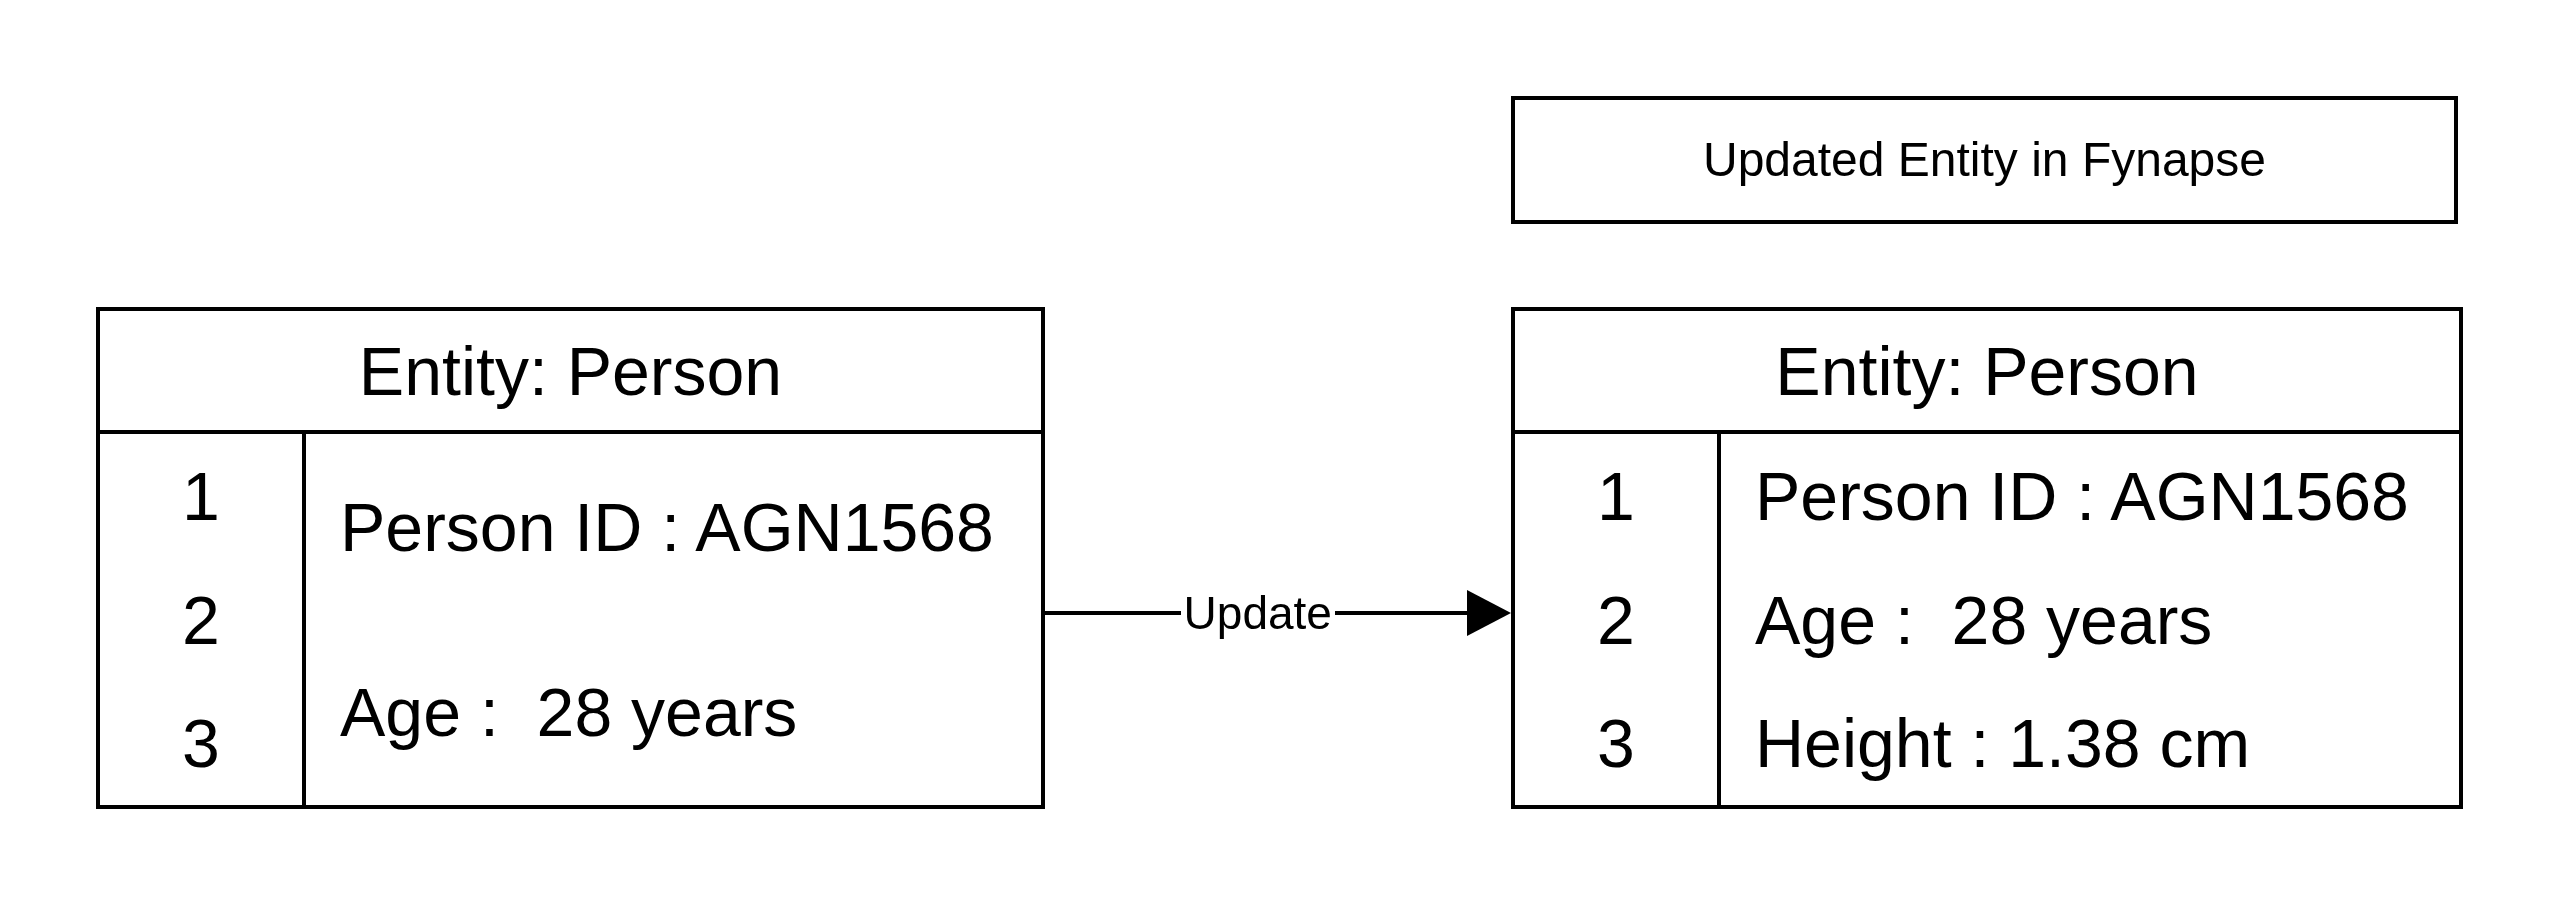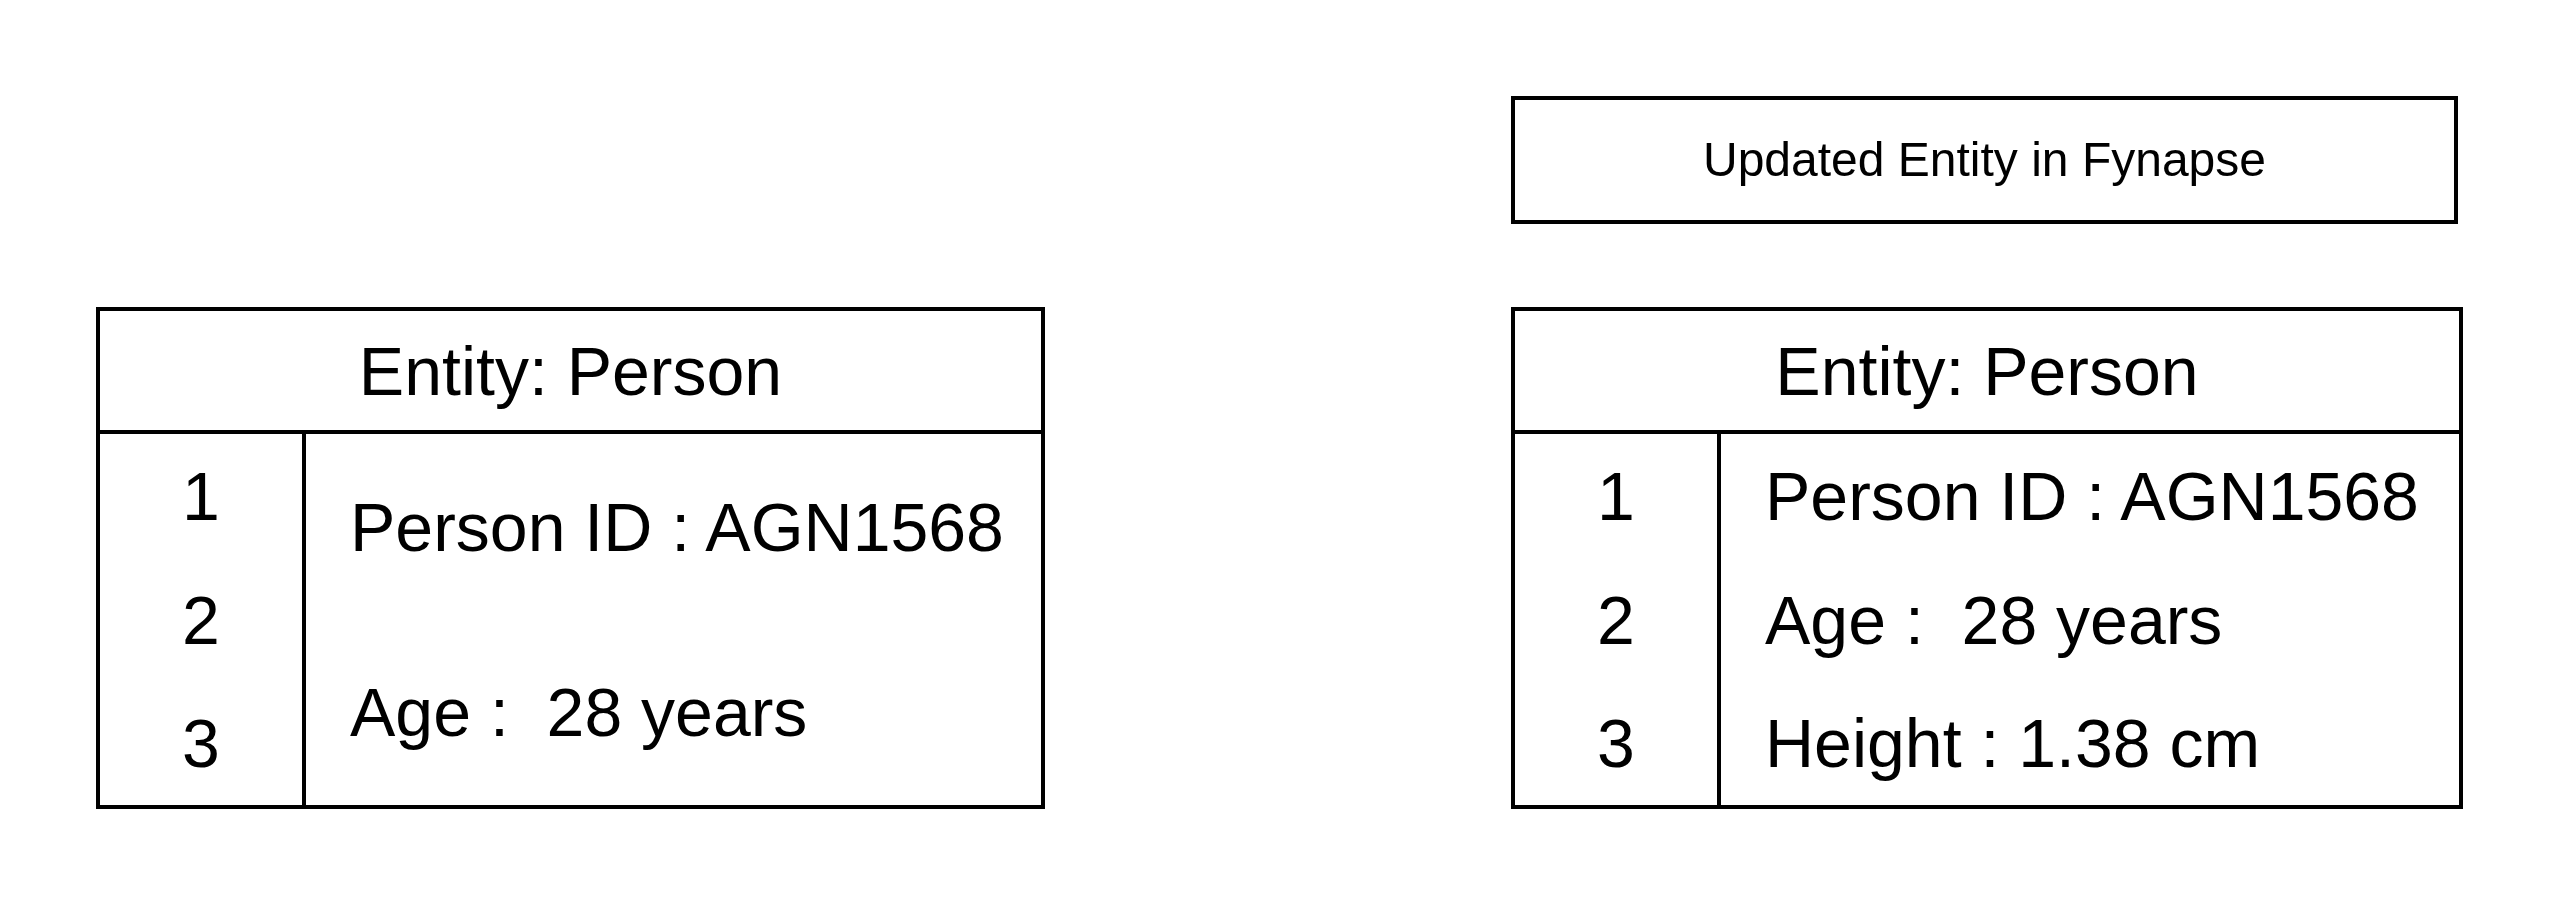--- a/index.html
+++ b/index.html
@@ -71,21 +71,21 @@
     flex-direction:column;
   }
   .cell{
     flex:1;
     display:flex;
     align-items:center;
     font-size:68px;
     white-space:pre;
   }
   .num-col .cell{ justify-content:center; }
-  .text-col .cell{ padding-left:44px;text-align:right; }
+  .text-col .cell{ padding-left:34px;text-align:right; }
 
   
   .arrow-row{
     position:absolute;
     left:1045px;
     top:589px;
     width:466px;
     height:48px;
     display:flex;
     align-items:center;
@@ -131,20 +131,26 @@
         <div class="cell">2</div>
         <div class="cell">3</div>
       </div>
       <div class="text-col">
         <div class="cell">Person ID : AGN1568</div>
         <div class="cell">Age :  28 years</div>
       </div>
     </div>
   </div>
 
+  <div class="arrow-row">
+    <div class="arrow-line seg1"></div>
+    <div class="arrow-label">Update</div>
+    <div class="arrow-line seg2"></div>
+    <div class="arrow-head"></div>
+  </div>
 
   <div class="etable etable-right">
     <div class="etable-header">
       <span>Entity: Person</span>
     </div>
     <div class="etable-body">
       <div class="num-col">
         <div class="cell">1</div>
         <div class="cell">2</div>
         <div class="cell">3</div>

